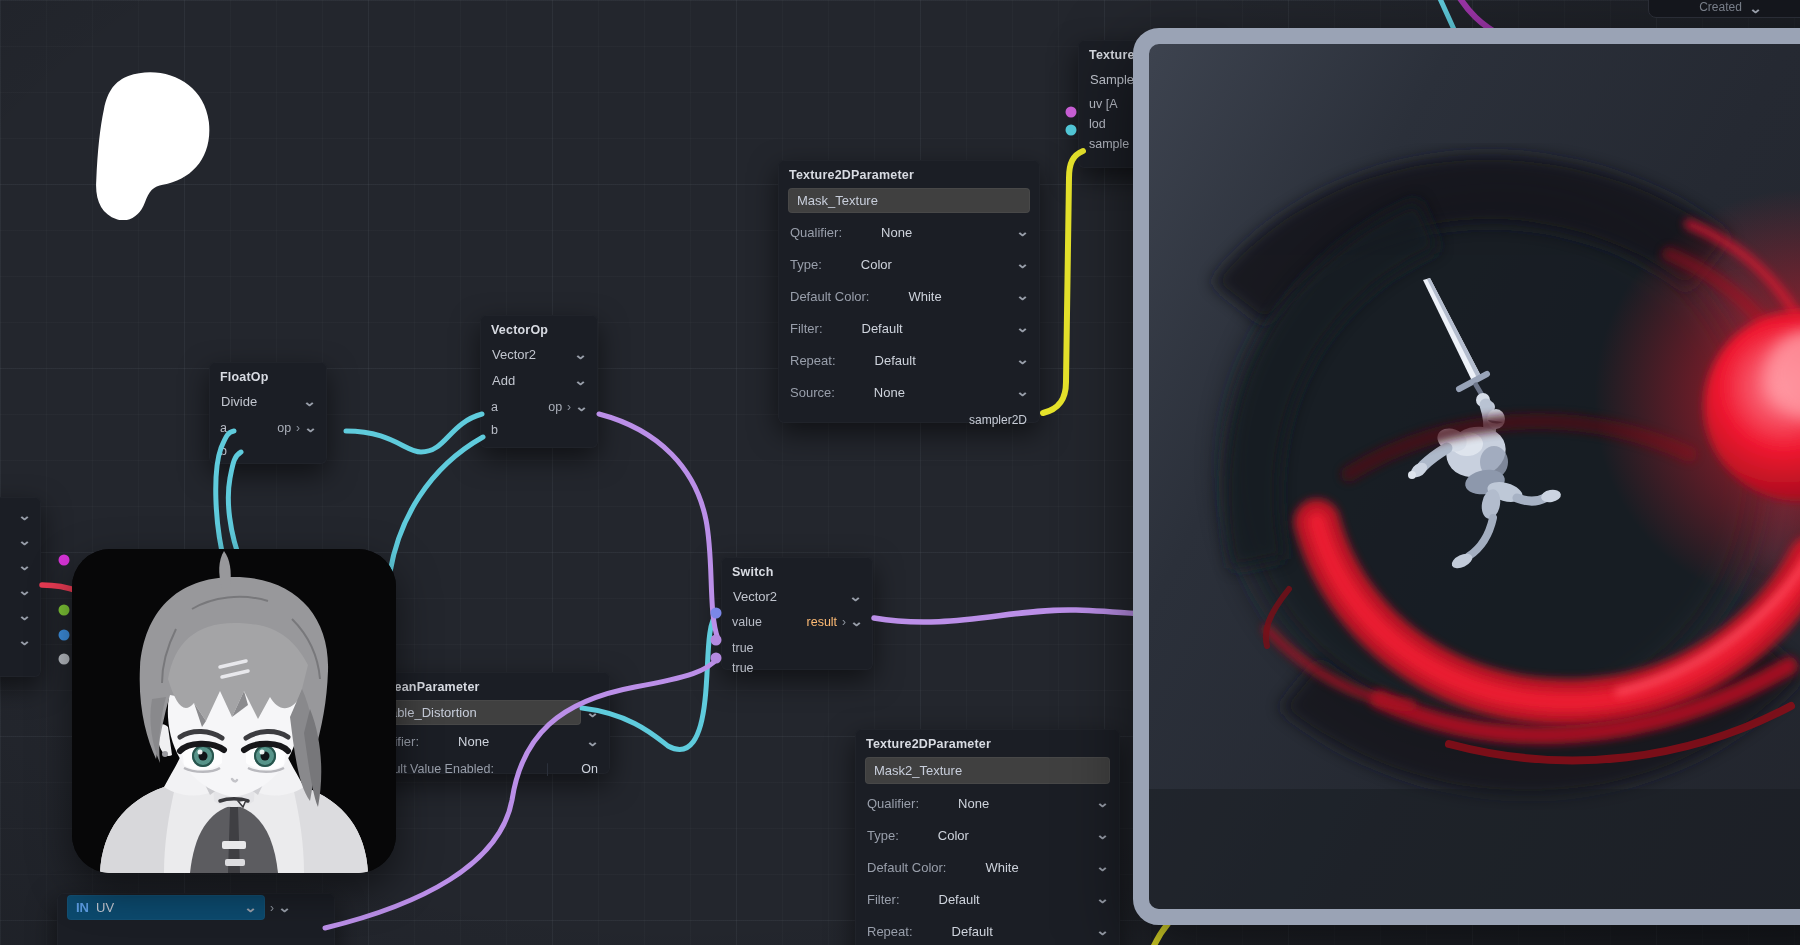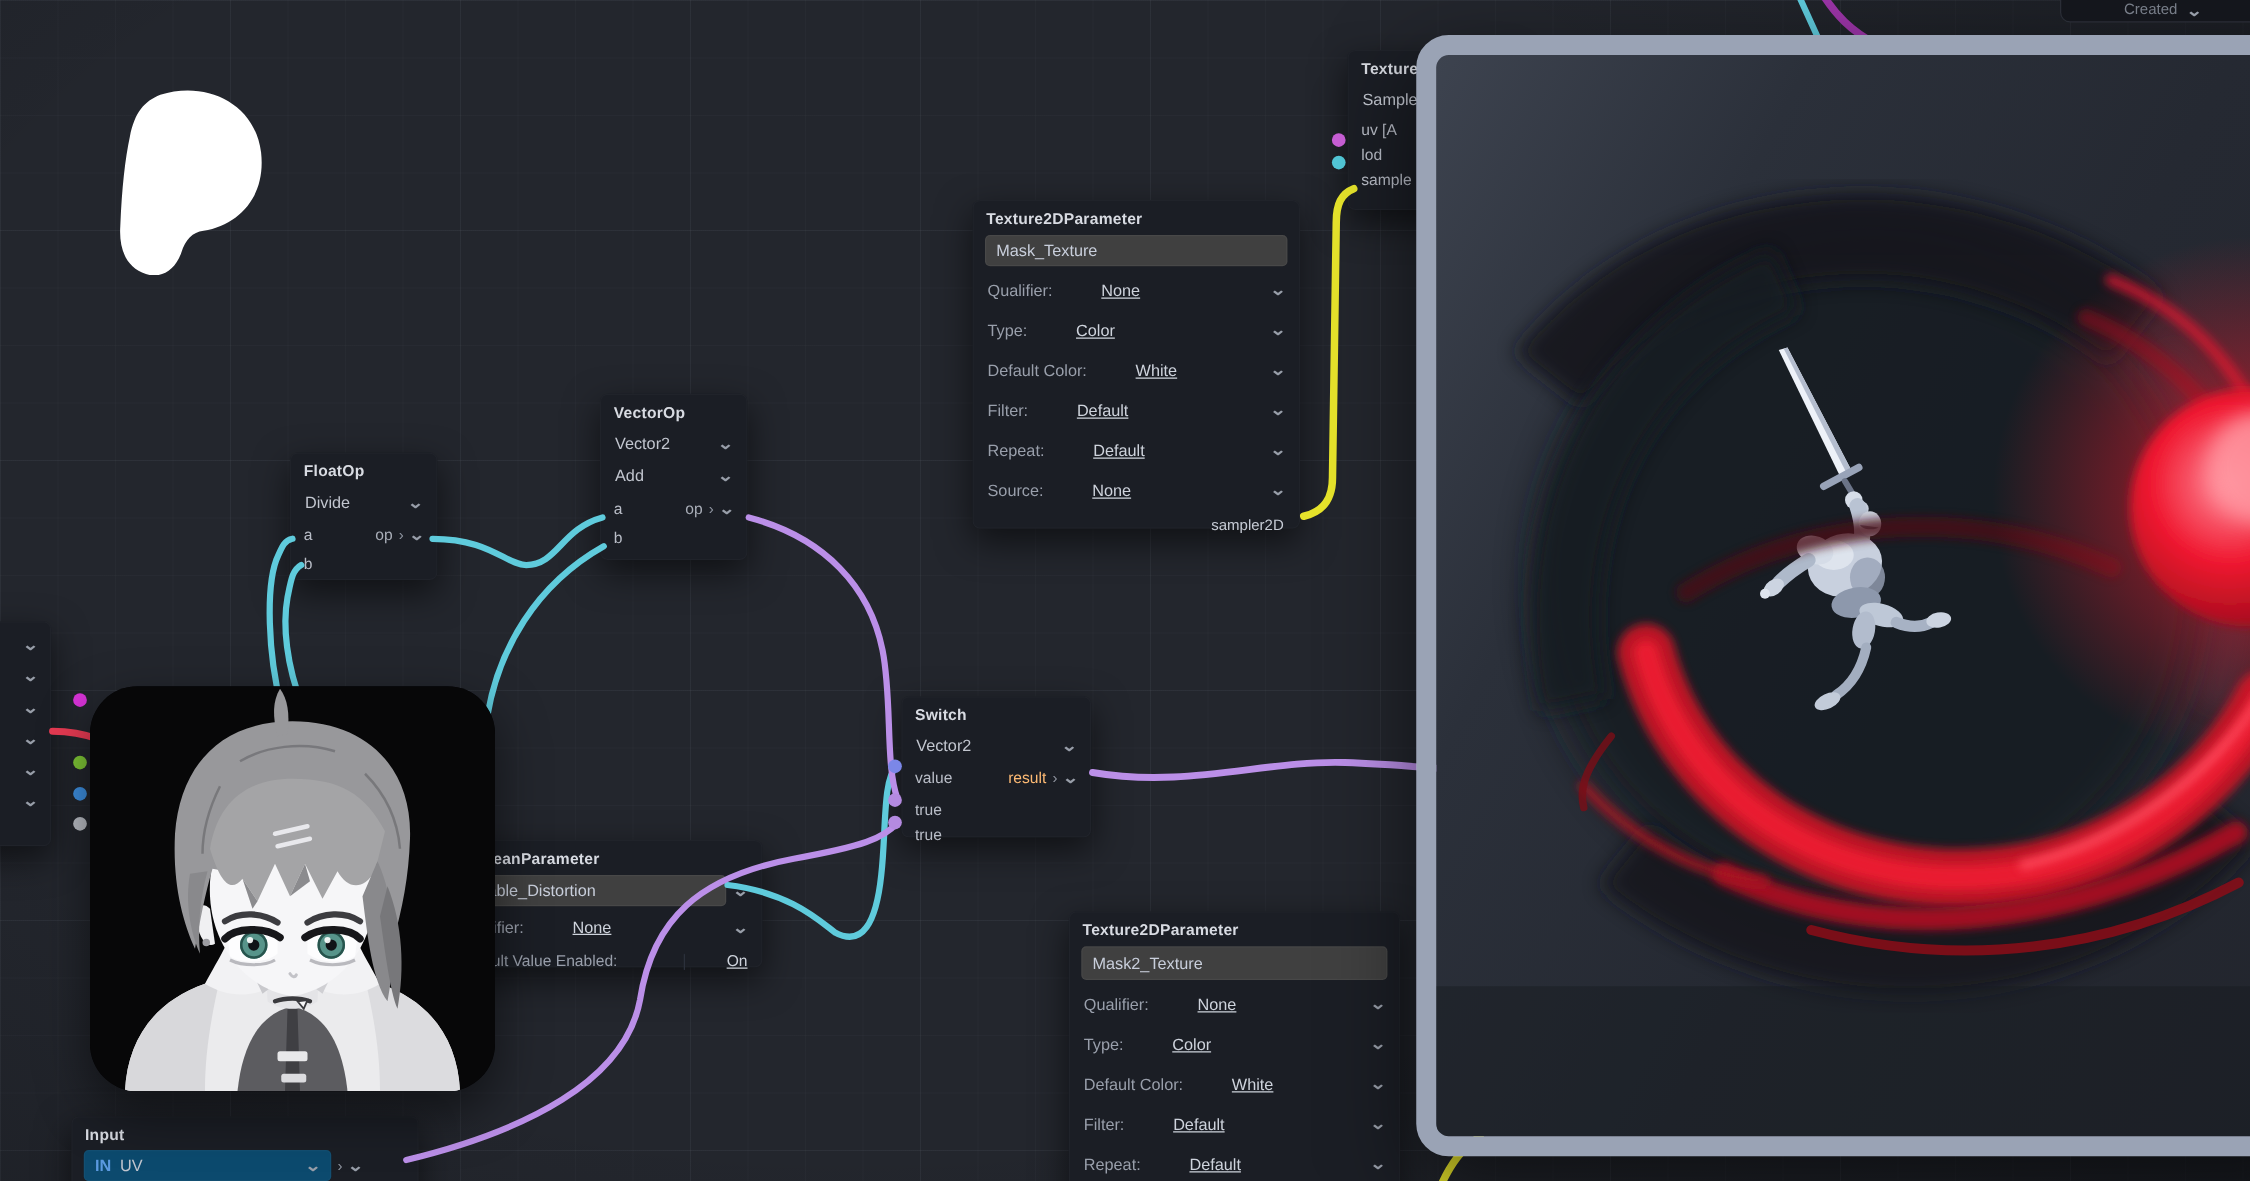--- a/index.html
+++ b/index.html
@@ -24,21 +24,21 @@
            letter-spacing:.2px;white-space:nowrap;overflow:hidden;}
   .dd{display:flex;align-items:center;margin:3px 11px;padding:4px 1px;color:#c2c6cf;white-space:nowrap;}
   .dd .flex, .prow .flex{flex:1;}
   .chev{color:#989ea9;font-size:13px;line-height:10px;font-weight:bold;transform:scaleX(1.25);}
   .arr{color:#8d939e;font-size:12px;margin:0 5px;}
   .prow{display:flex;align-items:center;padding:1px 11px;height:21px;font-size:12.5px;color:#b9bdc7;white-space:nowrap;}
   .tfield{margin:3px 10px;background:#404040;border-radius:4px;padding:5px 9px;color:#c8cedb;
           font-size:13px;box-shadow:inset 0 0 0 1px rgba(255,255,255,.045);white-space:nowrap;overflow:hidden;}
   .tp-row{display:flex;align-items:center;margin:0 12px;height:32px;font-size:13px;white-space:nowrap;gap:26px;}
   .tp-row .lbl{color:#999fab;margin-right:13px;}
-  .tp-row .val{color:#ced3dc;text-decoration:underline;}
+  .tp-row .val{color:#ced3dc;}
   .tp-row .chev{margin-left:auto;}
   .out-row{display:flex;justify-content:flex-end;align-items:center;margin:5px 13px 9px;color:#c7ccd6;font-size:12px;}
   .cbx{width:13px;height:13px;border-radius:3px;background:#2b303b;box-shadow:inset 0 0 0 1.5px #868c98;
        display:inline-block;margin:0 8px 0 14px;}
   .badge-in{color:#5b9ae0;font-weight:bold;margin-right:7px;}
   .inbox{display:flex;align-items:center;background:#0c4a6e;border-radius:4px;padding:5px 9px;width:180px;
          box-shadow:inset 0 0 0 1px rgba(255,255,255,.03);}
   .edge-col{display:flex;flex-direction:column;align-items:flex-end;padding:6px 11px 0 0;}
   .edge-col .chev{height:25px;display:flex;align-items:center;}
 
@@ -66,21 +66,21 @@
     <div class="edge-col">
       <span class="chev">⌄</span>
       <span class="chev">⌄</span>
       <span class="chev">⌄</span>
       <span class="chev">⌄</span>
       <span class="chev">⌄</span>
       <span class="chev">⌄</span>
     </div>
   </div>
 
-  <div class="node" style="left:232px;top:362px;width:118px;height:102px;">
+  <div class="node" style="left:209px;top:362px;width:118px;height:102px;">
     <div class="n-title">FloatOp</div>
     <div class="dd">
       <span>Divide</span>
       <span class="flex"></span>
         <span class="chev">⌄</span>
     </div>
     <div class="prow">
       <span>a</span>
         <span class="flex"></span>
       <span style="color:#a9aeb8">op</span>
@@ -234,21 +234,20 @@
       <span class="chev">⌄</span>
     </div>
     <div class="tp-row">
       <span class="lbl">Repeat:</span>
       <span class="val">Default</span>
       <span class="chev">⌄</span>
     </div>
   </div>
 
   <div class="node" style="left:57px;top:893px;width:278px;height:70px;">
-    <div class="n-title">Input</div>
     <div style="display:flex;align-items:center;margin:2px 10px;">
       <div class="inbox">
         <span class="badge-in">IN</span>
         <span style="color:#c2c6cf">UV</span>
         <span class="flex" style="flex:1"></span>
         <span class="chev">⌄</span>
       </div>
       <span class="arr">›</span>
       <span class="chev">⌄</span>
     </div>

